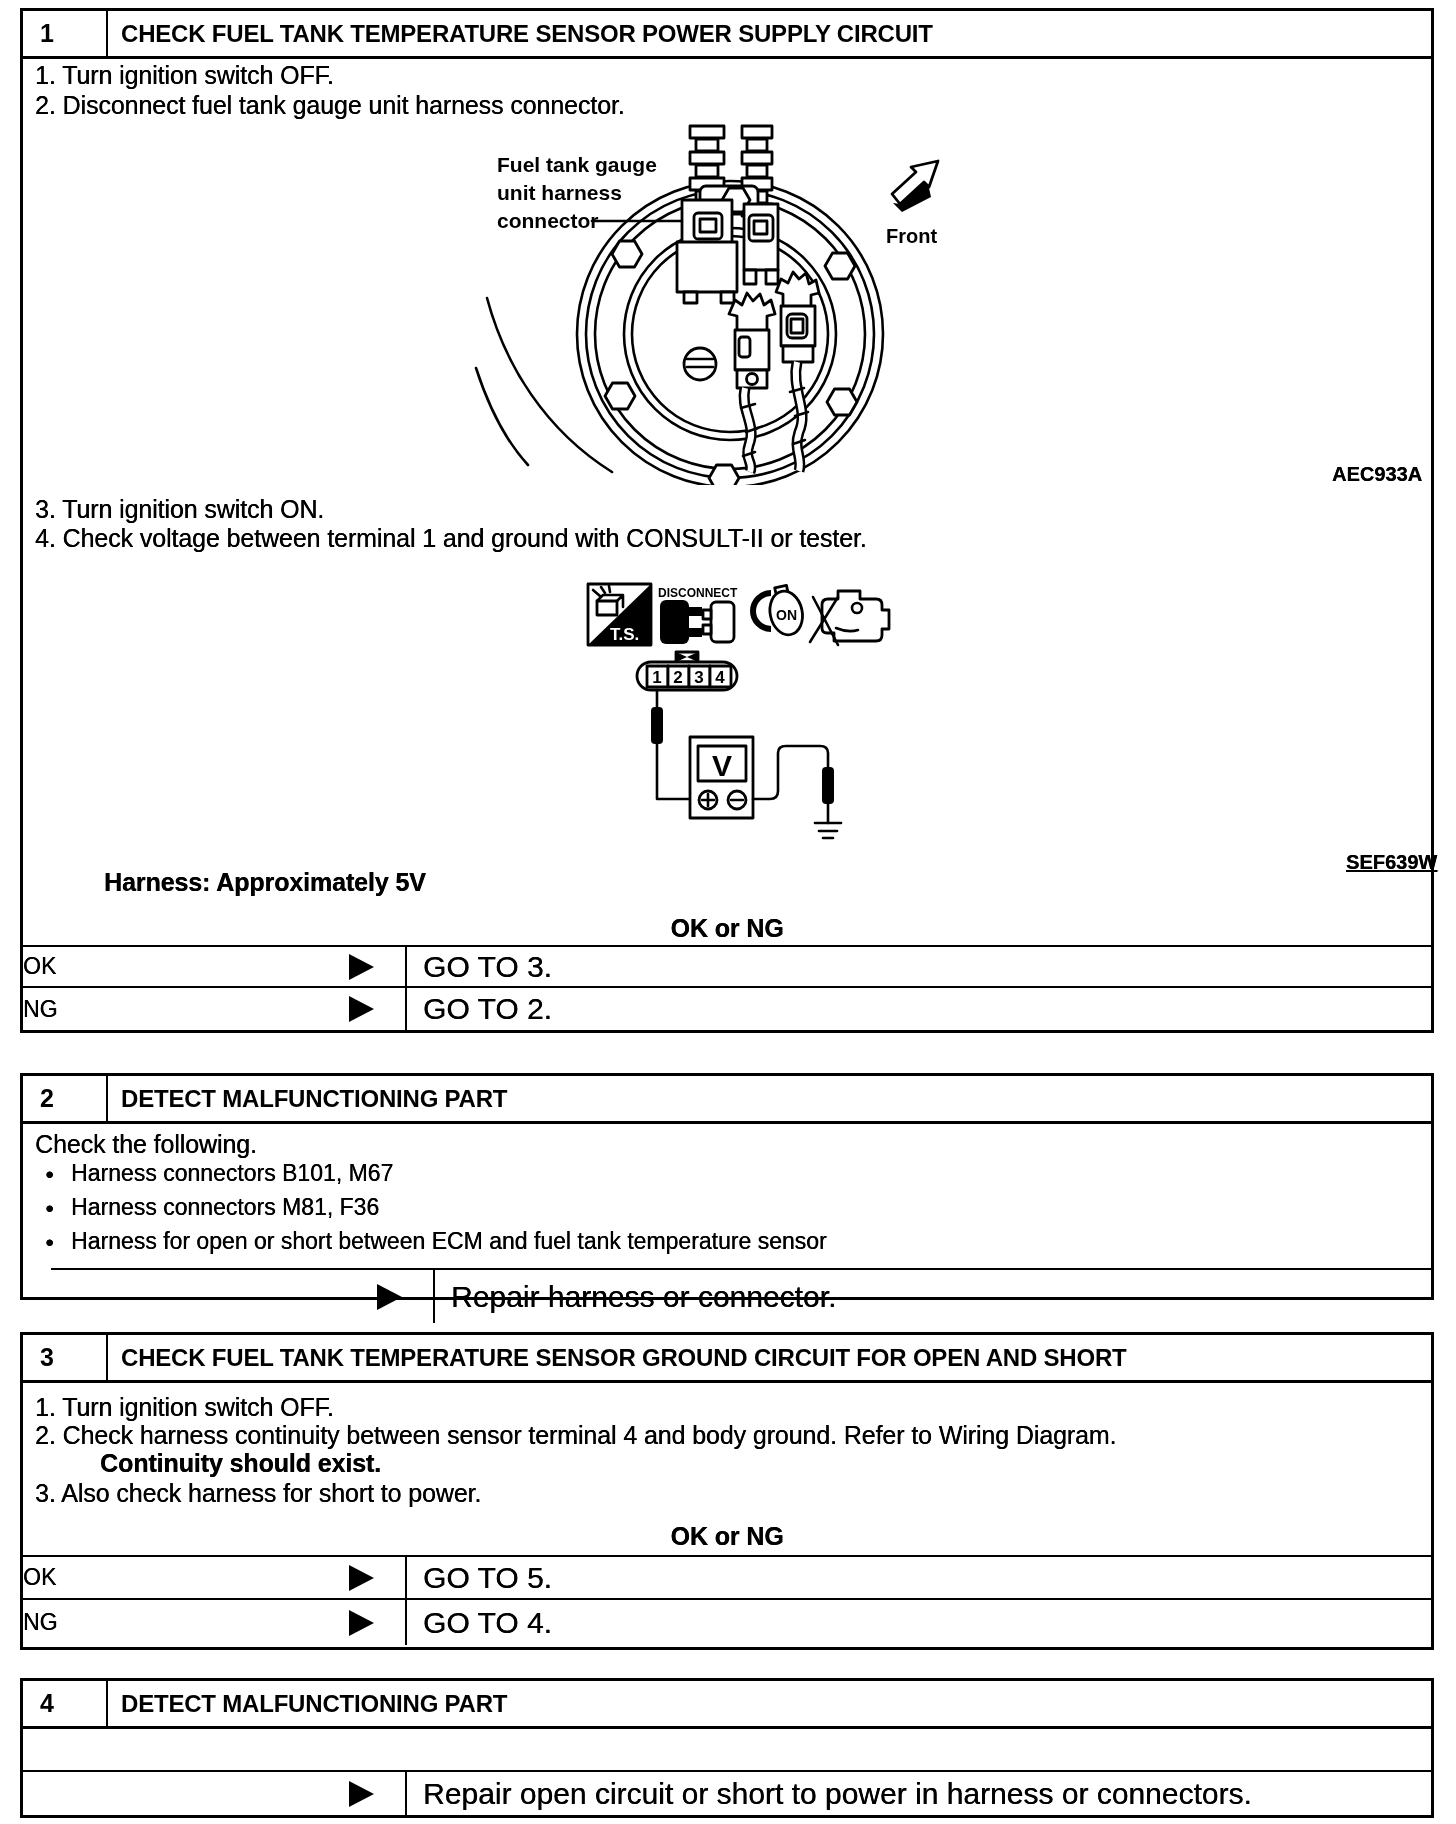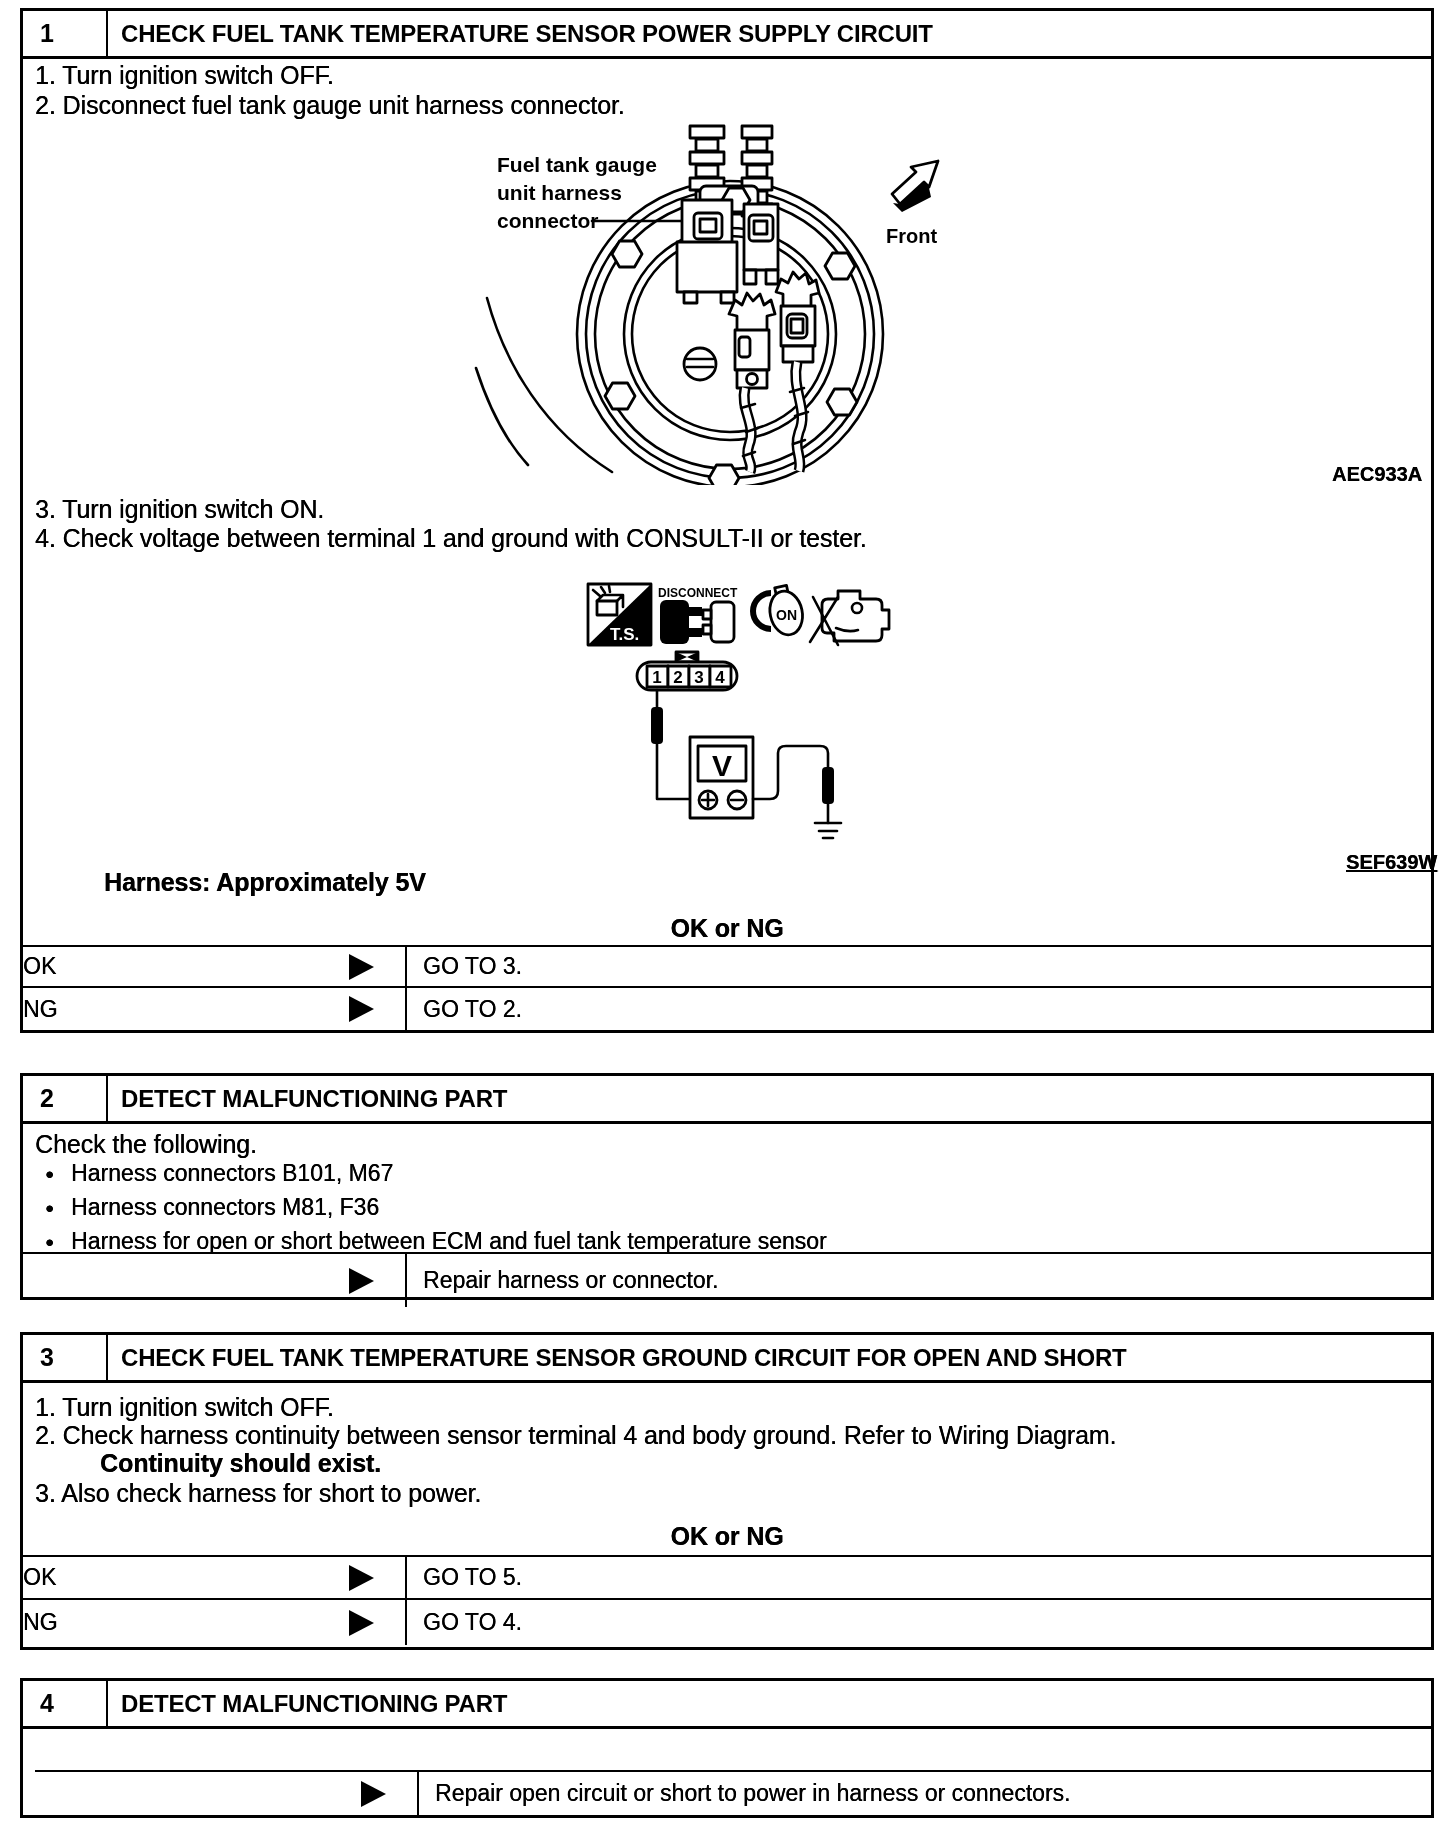--- a/index.html
+++ b/index.html
@@ -15,21 +15,21 @@
   .bold{font-weight:700;}
   .center{left:0;right:0;text-align:center;}
   .code{position:absolute;font-size:20px;font-weight:600;text-shadow:0.3px 0 0 #000;}
   .bullet-line{position:absolute;font-size:23px;text-shadow:0.35px 0 0 #000;white-space:nowrap;}
   .bullet-dot{display:inline-block;width:26px;font-size:15px;vertical-align:2px;}
   .result-row{position:absolute;left:0;right:0;border-top:2.5px solid #000;display:flex;align-items:center;box-sizing:border-box;}
   .rleft{width:384px;align-self:stretch;border-right:2.5px solid #000;display:flex;align-items:center;
          font-size:23px;text-shadow:0.35px 0 0 #000;position:relative;box-sizing:border-box;}
   .rarrow{position:absolute;left:326px;top:50%;margin-top:-13px;width:0;height:0;
           border-top:13px solid transparent;border-bottom:13px solid transparent;border-left:25px solid #000;}
-  .raction{padding-left:16px;font-size:23px;text-shadow:0.35px 0 0 #000;white-space:nowrap;}
+  .raction{padding-left:16px;font-size:30px;text-shadow:0.35px 0 0 #000;white-space:nowrap;}
   svg{position:absolute;}
   svg .ln{fill:none;stroke:#000;stroke-width:2.6;stroke-linecap:round;stroke-linejoin:round;}
   svg .wh{fill:#fff;stroke:#000;stroke-width:2.8;stroke-linejoin:round;}
   svg .bk{fill:#000;stroke:none;}
   svg text{font-family:"Liberation Sans",sans-serif;}
 </style>
 </head>
 <body>
 
 <div id="page">
@@ -245,21 +245,21 @@
     <span class="t" style="top:54px;left:12px;text-align:center;">Check the following.</span>
     <div class="bullet-line" style="top:84px;left:22px;">
       <span class="bullet-dot">●</span><span>Harness connectors B101, M67</span>
     </div>
     <div class="bullet-line" style="top:118px;left:22px;">
       <span class="bullet-dot">●</span><span>Harness connectors M81, F36</span>
     </div>
     <div class="bullet-line" style="top:152px;left:22px;">
       <span class="bullet-dot">●</span><span>Harness for open or short between ECM and fuel tank temperature sensor</span>
     </div>
-    <div class="result-row" style="top:176px;height:55px;">
+    <div class="result-row" style="top:192px;height:55px;margin-left:28px;">
       <div class="rleft">
         <span></span>
         <span class="rarrow"></span>
       </div>
       <span class="raction">Repair harness or connector.</span>
     </div>
   </div>
 
   <div class="section" style="top:1332px;height:318px;">
     <div class="sec-header">
@@ -285,21 +285,21 @@
       </div>
       <span class="raction">GO TO 4.</span>
     </div>
   </div>
 
   <div class="section" style="top:1678px;height:140px;">
     <div class="sec-header">
       <div class="sec-num">4</div>
       <div class="sec-title">DETECT MALFUNCTIONING PART</div>
     </div>
-    <div class="result-row" style="top:89px;height:45px;margin-left:12px;">
+    <div class="result-row" style="top:89px;height:45px;">
       <div class="rleft">
         <span></span>
         <span class="rarrow"></span>
       </div>
       <span class="raction">Repair open circuit or short to power in harness or connectors.</span>
     </div>
   </div>
 
 </div>
 

